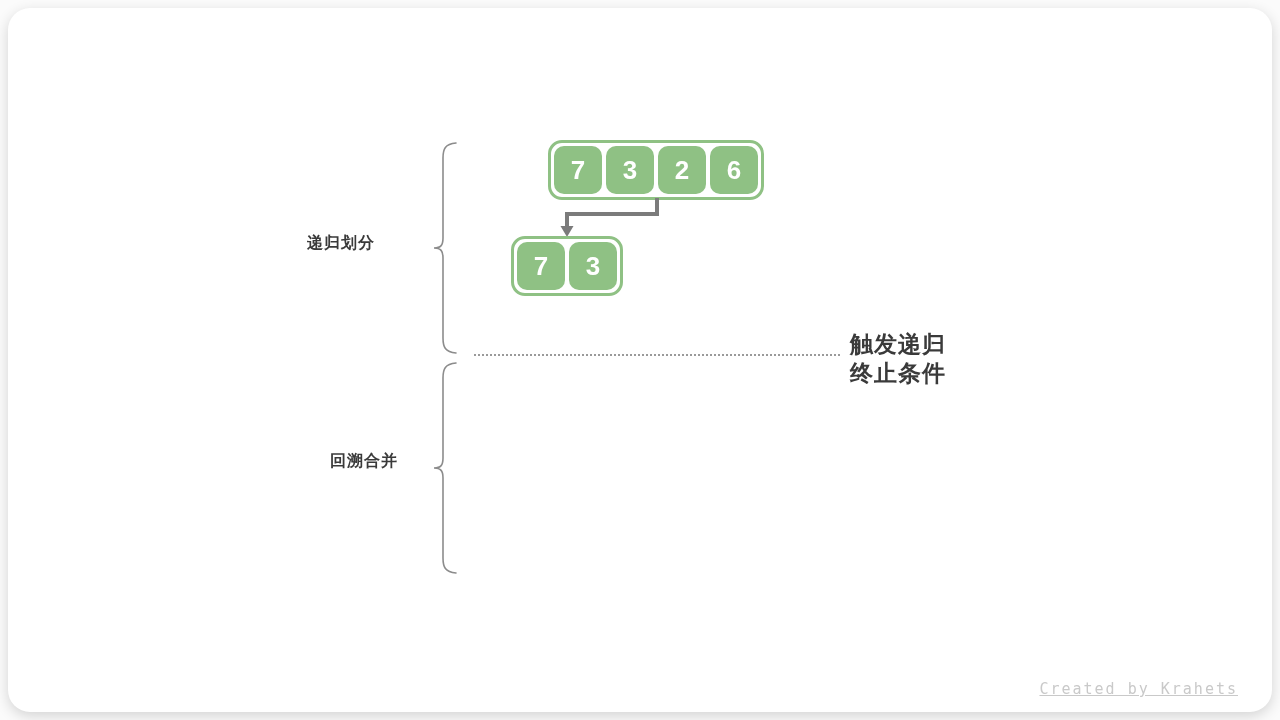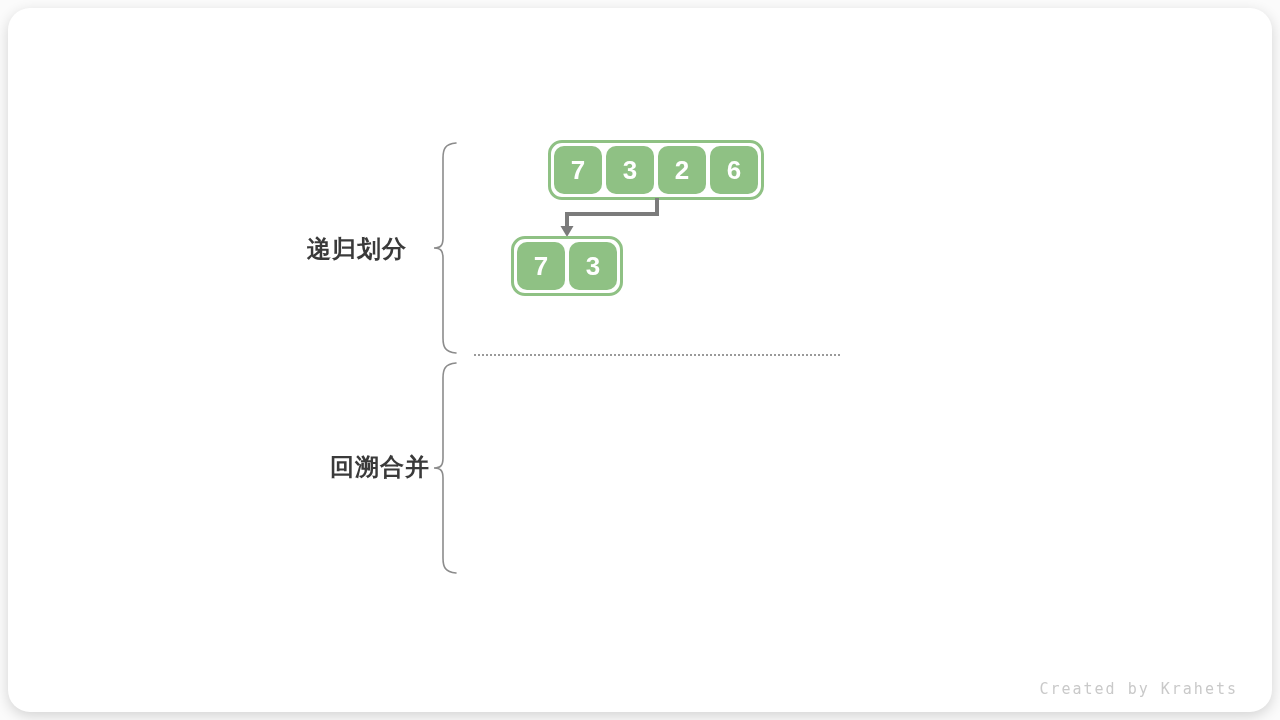--- a/index.html
+++ b/index.html
@@ -13,21 +13,21 @@
     position: absolute;
     left: 8px; top: 8px;
     width: 1264px; height: 704px;
     background: #ffffff;
     border-radius: 22px;
     box-shadow: 0 4px 14px rgba(0,0,0,0.16);
   }
   .abs { position: absolute; }
 
   .phase-label {
-    font-size: 24px;
+    font-size: 16px;
     font-weight: bold;
     color: #3a3a3a;
     letter-spacing: 1px;
     white-space: nowrap;
   }
   #label-divide { left: 299px; top: 225px; }
   #label-merge  { left: 299px; top: 443px; margin-left: 23px; }
 
   .brace-svg { position: absolute; width: 26px; height: 212px; }
   #brace-top    { left: 424px; top: 134px; }
@@ -77,20 +77,21 @@
   }
 
   .watermark {
     position: absolute;
     right: 34px; bottom: 14px;
     font-family: "DejaVu Sans Mono", "Liberation Mono", monospace;
     font-size: 15px;
     letter-spacing: 2px;
     color: #c9c9c9;
     white-space: nowrap;
+    text-decoration: underline;
   }
 </style>
 </head>
 <body>
 
 <div class="card">
 
   <div class="abs phase-label" id="label-divide">递归划分</div>
 
   <div class="abs phase-label" id="label-merge">回溯合并</div>
@@ -115,16 +116,20 @@
     <polygon points="7.5,30 20.5,30 14,41" fill="#7b7b7b"></polygon>
   </svg>
 
   <div class="array" id="array-level-2">
     <div class="cell">7</div>
     <div class="cell">3</div>
   </div>
 
   <div class="dotted-divider"></div>
 
+  <div class="annotation">
+    <div>触发递归</div>
+    <div>终止条件</div>
+  </div>
 
   <div class="watermark">Created by Krahets</div>
 
 </div>
 
 </body></html>

